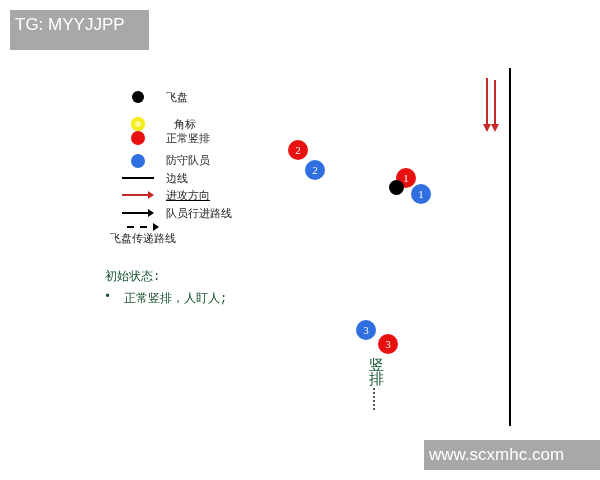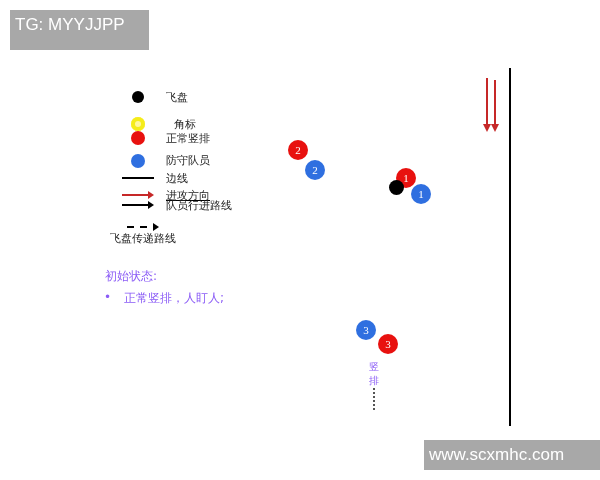--- a/index.html
+++ b/index.html
@@ -8,21 +8,21 @@
   .wm-top { left:10px; top:10px; width:139px; height:40px; padding-left:5px; box-sizing:border-box; line-height:30px; }
   .wm-bottom { left:424px; top:440px; width:195px; height:30px; padding-left:5px; box-sizing:border-box; line-height:30px; }
   .legend-row { position:absolute; left:110px; height:18px; display:flex; align-items:center; }
   .legend-sym { width:56px; display:flex; justify-content:center; align-items:center; }
   .legend-label { font-size:11px; color:#222; margin-left:0px; white-space:nowrap; }
   .dot { width:14px; height:14px; border-radius:50%; }
   .player { position:absolute; width:20px; height:20px; border-radius:50%; color:#fff; font-size:11px; display:flex; align-items:center; justify-content:center; font-family:"Liberation Serif", serif; }
   .red { background:#e8110f; }
   .blue { background:#2f6fe0; }
   .disc { position:absolute; width:15px; height:15px; border-radius:50%; background:#000; }
-  .text { position:absolute; font-size:12px; color:#8b5cf6; white-space:nowrap; }
+  .text { position:absolute; font-size:12px; color:#14532d; white-space:nowrap;font-family:Liberation Mono, monospace; }
   .sideline { position:absolute; left:509px; top:68px; width:2px; height:358px; background:#000; }
 </style>
 </head>
 <body>
 
 <div class="wm wm-top">TG: MYYJJPP</div>
 
 <div>
   <div class="legend-row" style="top:88px;">
     <div class="legend-sym">
@@ -58,21 +58,21 @@
   </div>
   <div class="legend-row" style="top:186px;text-decoration:underline;">
     <div class="legend-sym">
         <svg width="32" height="8">
           <line x1="0" y1="4" x2="26" y2="4" stroke="#c62828" stroke-width="2"></line>
           <polygon points="26,0 32,4 26,8" fill="#c62828"></polygon>
         </svg>
       </div>
     <span class="legend-label">进攻方向</span>
   </div>
-  <div class="legend-row" style="top:196px;">
+  <div class="legend-row" style="top:204px;">
     <div class="legend-sym">
         <svg width="32" height="8">
           <line x1="0" y1="4" x2="26" y2="4" stroke="#000" stroke-width="2"></line>
           <polygon points="26,0 32,4 26,8" fill="#000"></polygon>
         </svg>
       </div>
     <span class="legend-label">队员行进路线</span>
   </div>
   <div class="legend-row" style="top:223px;flex-direction:column;">
     <div class="legend-sym">
@@ -90,21 +90,21 @@
 <div class="text" style="left:124px;top:290px;">正常竖排，人盯人;</div>
 
 <div class="player red" style="left:288px;top:140px;">2</div>
 <div class="player blue" style="left:305px;top:160px;">2</div>
 <div class="player red" style="left:396px;top:168px;">1</div>
 <div class="disc" style="left:389px;top:180px;"></div>
 <div class="player blue" style="left:411px;top:184px;">1</div>
 <div class="player blue" style="left:356px;top:320px;">3</div>
 <div class="player red" style="left:378px;top:334px;">3</div>
 
-<div class="text" style="left:369px;top:360px;width:14px;white-space:normal;line-height:14px;font-size:10px;">竖排</div>
+<div class="text" style="left:369px;top:360px;width:14px;white-space:normal;line-height:14px;font-size:15px;text-align:center;">竖排</div>
 <div style="position:absolute;left:373px;top:388px;width:2px;height:22px;border-left:2px dotted #555;"></div>
 
 <svg style="position:absolute;left:482px;top:78px;" width="20" height="56">
   <line x1="5" y1="0" x2="5" y2="48" stroke="#c62828" stroke-width="2"></line>
   <polygon points="1,46 5,54 9,46" fill="#c62828"></polygon>
   <line x1="13" y1="2" x2="13" y2="48" stroke="#c62828" stroke-width="2"></line>
   <polygon points="9,46 13,54 17,46" fill="#c62828"></polygon>
 </svg>
 
 <div class="sideline"></div>

